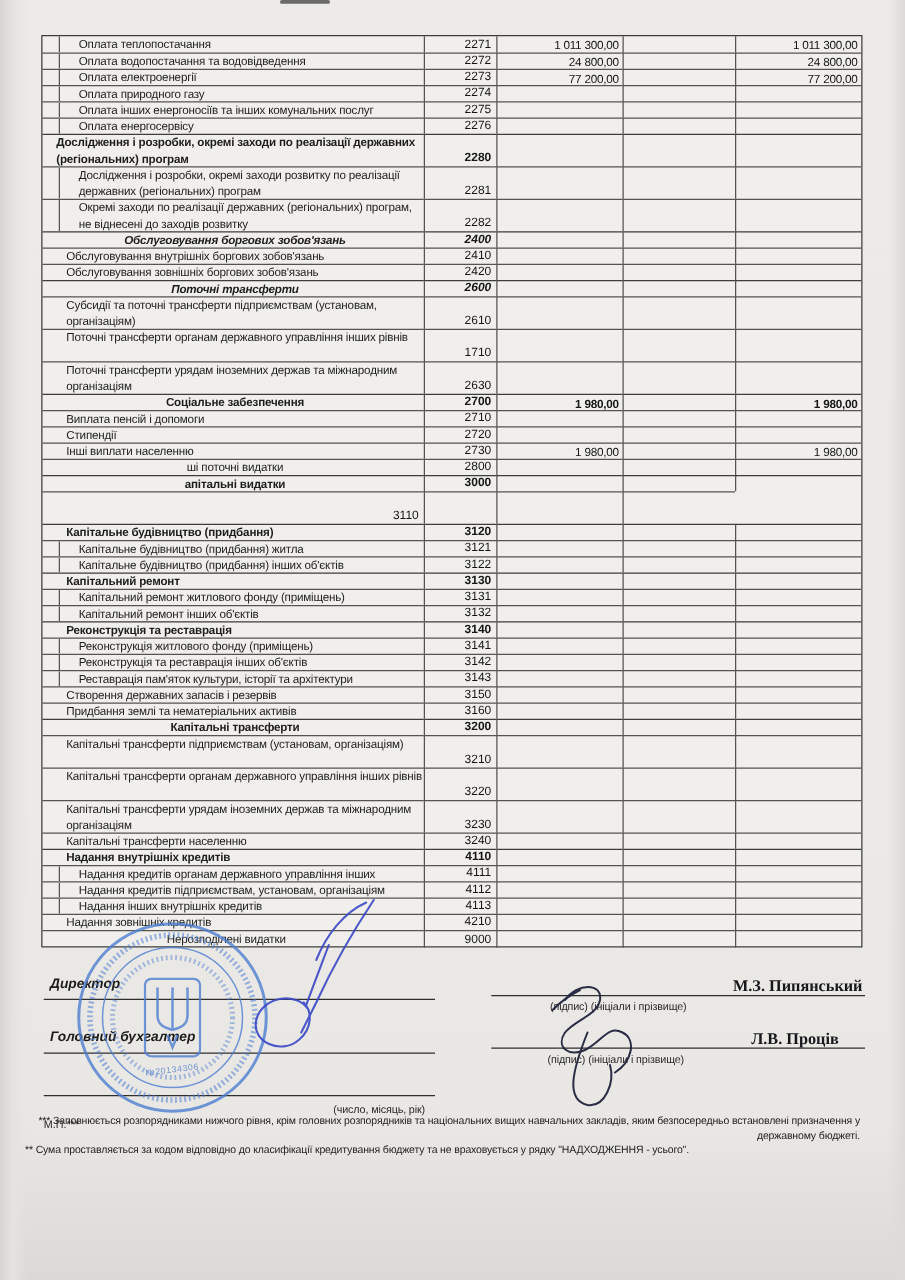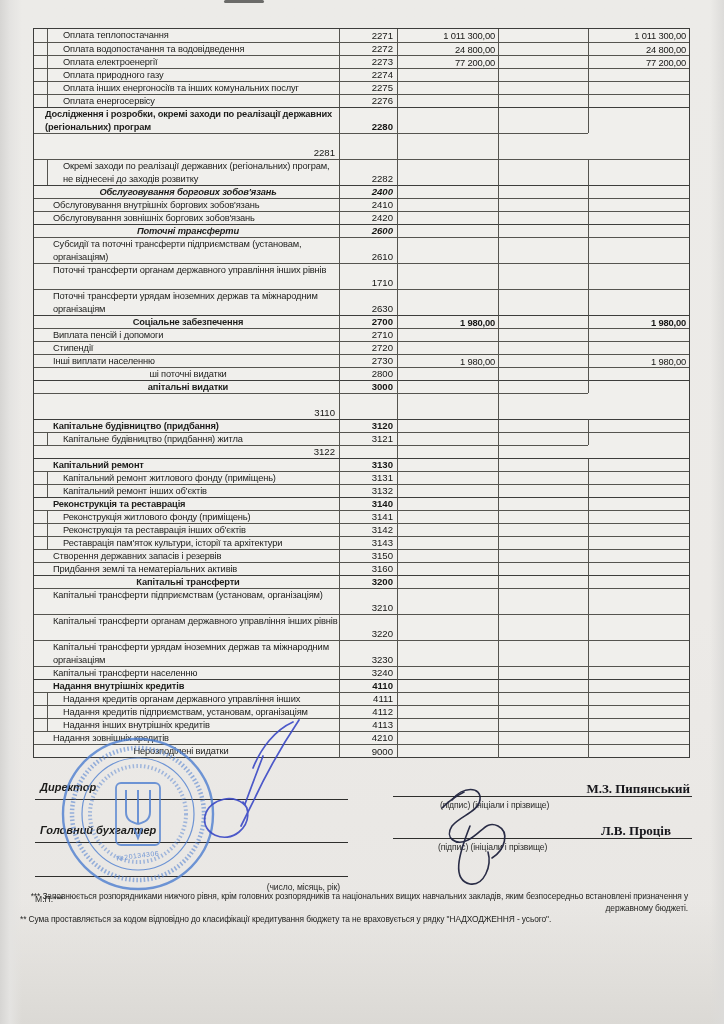--- a/index.html
+++ b/index.html
@@ -101,20 +101,23 @@
       <div class="trow st-b h2 thick">
         <div class="cell-desc i1">
           <span class="cell-desc-inner">Дослідження і розробки, окремі заходи по реалізації державних (регіональних) програм</span>
         </div>
         <div class="cell-code">2280</div>
         <div class="cell-val"></div>
         <div class="cell-val"></div>
         <div class="cell-val"></div>
       </div>
       <div class="trow st-n h2">
+        <div class="cell-desc i3 g">
+          <span class="cell-desc-inner">Дослідження і розробки, окремі заходи розвитку по реалізації державних (регіональних) програм</span>
+        </div>
         <div class="cell-code">2281</div>
         <div class="cell-val"></div>
         <div class="cell-val"></div>
         <div class="cell-val"></div>
       </div>
       <div class="trow st-n h2">
         <div class="cell-desc i3 g">
           <span class="cell-desc-inner">Окремі заходи по реалізації державних (регіональних) програм, не віднесені до заходів розвитку</span>
         </div>
         <div class="cell-code">2282</div>
@@ -257,20 +260,23 @@
       <div class="trow st-n h1">
         <div class="cell-desc i3 g">
           <span class="cell-desc-inner">Капітальне будівництво (придбання) житла</span>
         </div>
         <div class="cell-code">3121</div>
         <div class="cell-val"></div>
         <div class="cell-val"></div>
         <div class="cell-val"></div>
       </div>
       <div class="trow st-n h1">
+        <div class="cell-desc i3 g">
+          <span class="cell-desc-inner">Капітальне будівництво (придбання) інших об'єктів</span>
+        </div>
         <div class="cell-code">3122</div>
         <div class="cell-val"></div>
         <div class="cell-val"></div>
         <div class="cell-val"></div>
       </div>
       <div class="trow st-b h1 thick">
         <div class="cell-desc i2">
           <span class="cell-desc-inner">Капітальний ремонт</span>
         </div>
         <div class="cell-code">3130</div>

